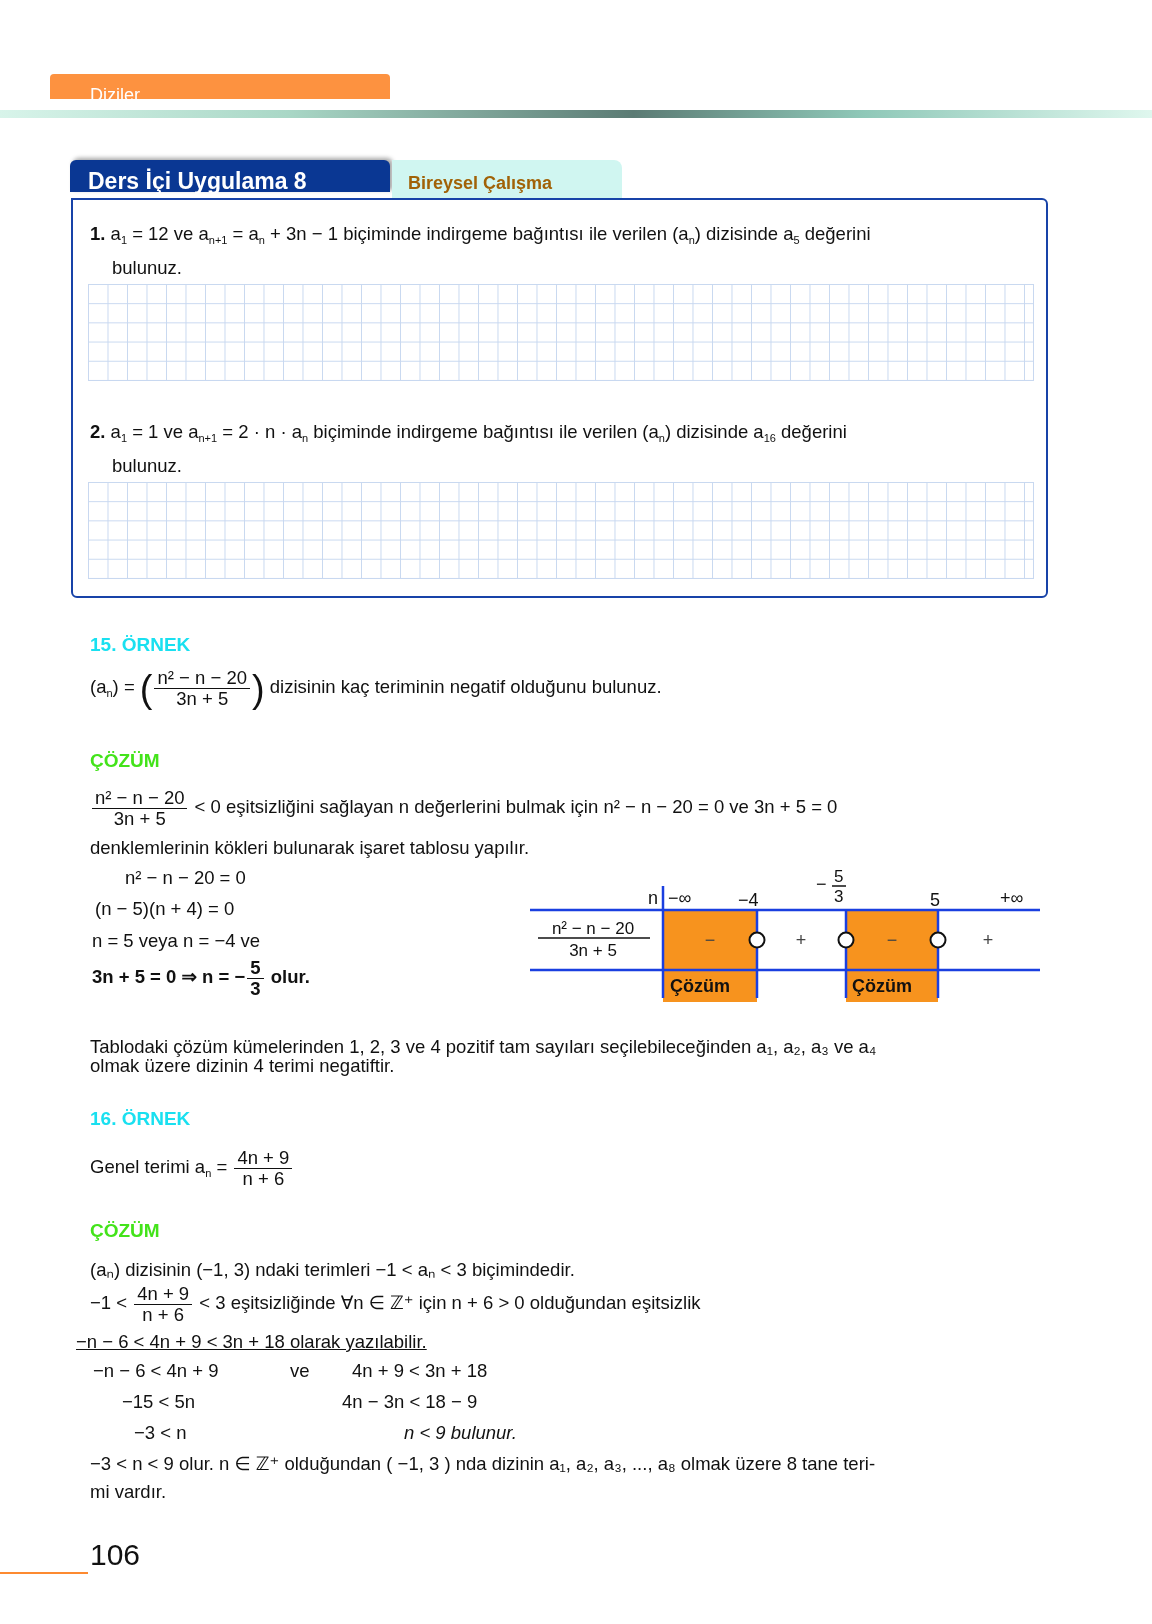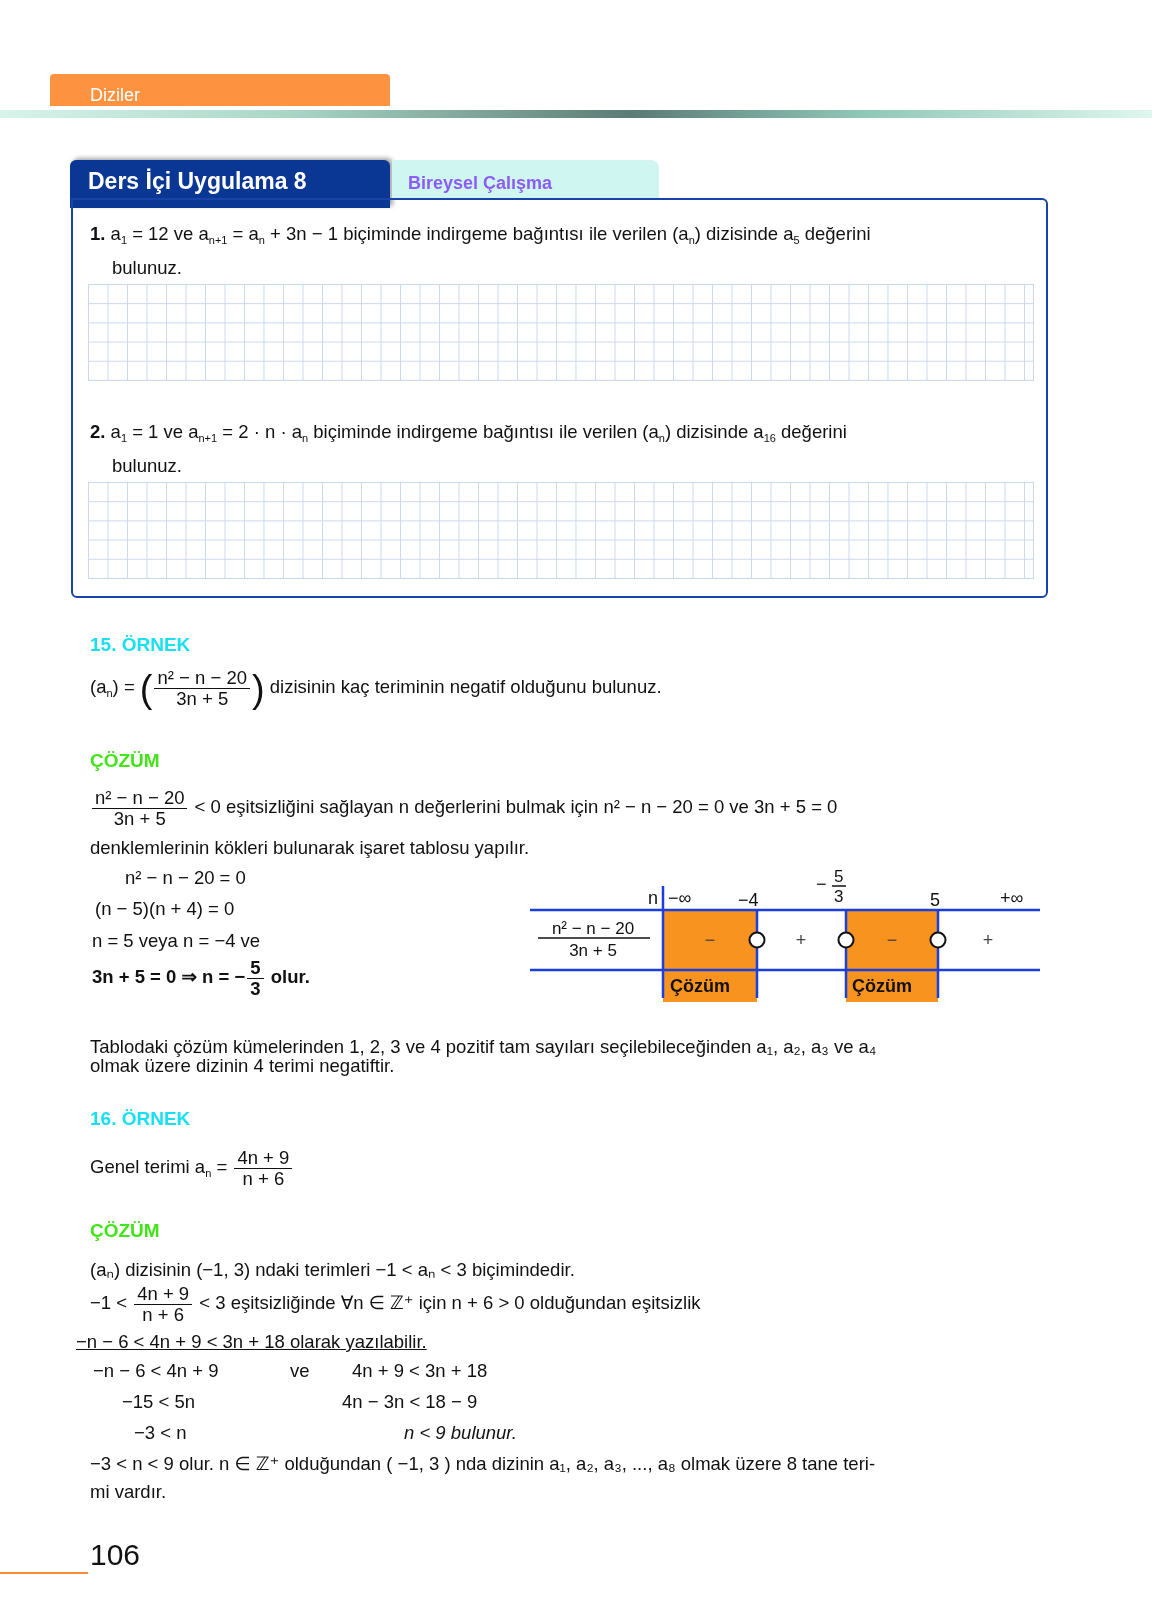--- a/index.html
+++ b/index.html
@@ -1,31 +1,31 @@
 <!DOCTYPE html>
 <html><head>
 <meta charset="utf-8">
 <style>
   html, body { margin:0; padding:0; background:#fff; }
   body { width:1152px; height:1624px; position:relative; overflow:hidden;
          font-family:"Liberation Sans", sans-serif; color:#111; }
   .abs { position:absolute; }
   
-  .chapter-tab { left:50px; top:74px; width:340px; height:32px; background:#fd9240;
+  .chapter-tab { left:50px; top:74px; width:340px; height:25px; background:#fd9240;
                  border-radius:4px 4px 0 0; color:#fff; font-size:18px; }
   .chapter-tab span { position:absolute; left:40px; top:11px; }
   .header-rule { left:0; top:110px; width:1152px; height:8px;
     background:linear-gradient(90deg,#d8f4ea 0%,#a9d7c6 25%,#5b7b74 55%,#8fc8b8 75%,#dff7ee 100%); }
   
-  .tab-title { left:70px; top:160px; width:320px; height:48px; background:#0a3793;
+  .tab-title { left:70px; top:160px; width:320px; height:32px; background:#0a3793;
                border-radius:6px 6px 0 0; color:#fff; font-weight:bold; font-size:23px;
                box-shadow:3px -2px 4px rgba(0,0,0,0.35); }
   .tab-title span { position:absolute; left:18px; top:8px; }
-  .tab-sub { left:392px; top:160px; width:267px; height:40px; background:#d0f6f1;
-             border-radius:0 8px 0 0; font-weight:bold; font-size:18px; color:#8b5cf6; }
+  .tab-sub { left:392px; top:160px; width:230px; height:40px; background:#d0f6f1;
+             border-radius:0 8px 0 0; font-weight:bold; font-size:18px; color:#a16207; }
   .tab-sub span { position:absolute; left:16px; top:13px; }
   .box { left:71px; top:198px; width:977px; height:400px; border:2.5px solid #1843a8;
          border-radius:0 6px 6px 6px; box-sizing:border-box; }
   .q { font-size:18.5px; line-height:27px; }
   .q b { font-weight:bold; }
   sub { font-size:11px; vertical-align:-4px; }
   .grid { left:88px; width:945px; height:96px;
     background-color:#fff;
     background-image:
       linear-gradient(to right,#c8d8f0 1px,transparent 1px),

